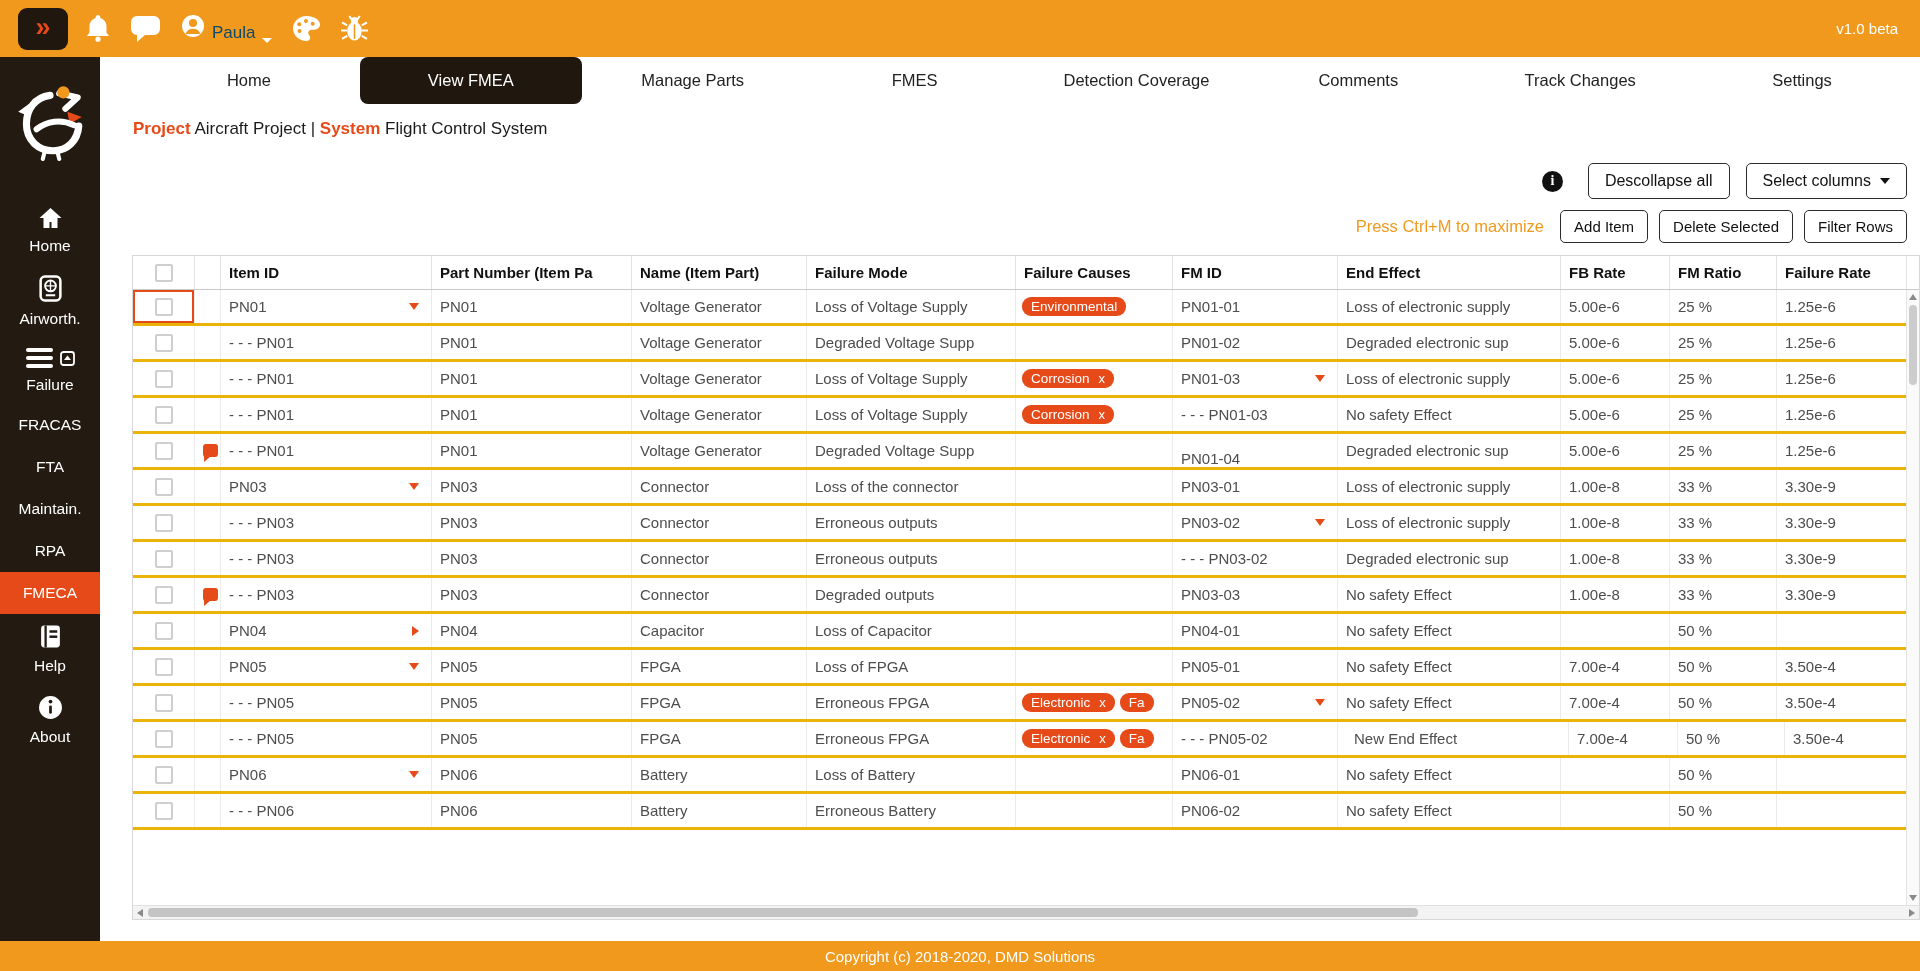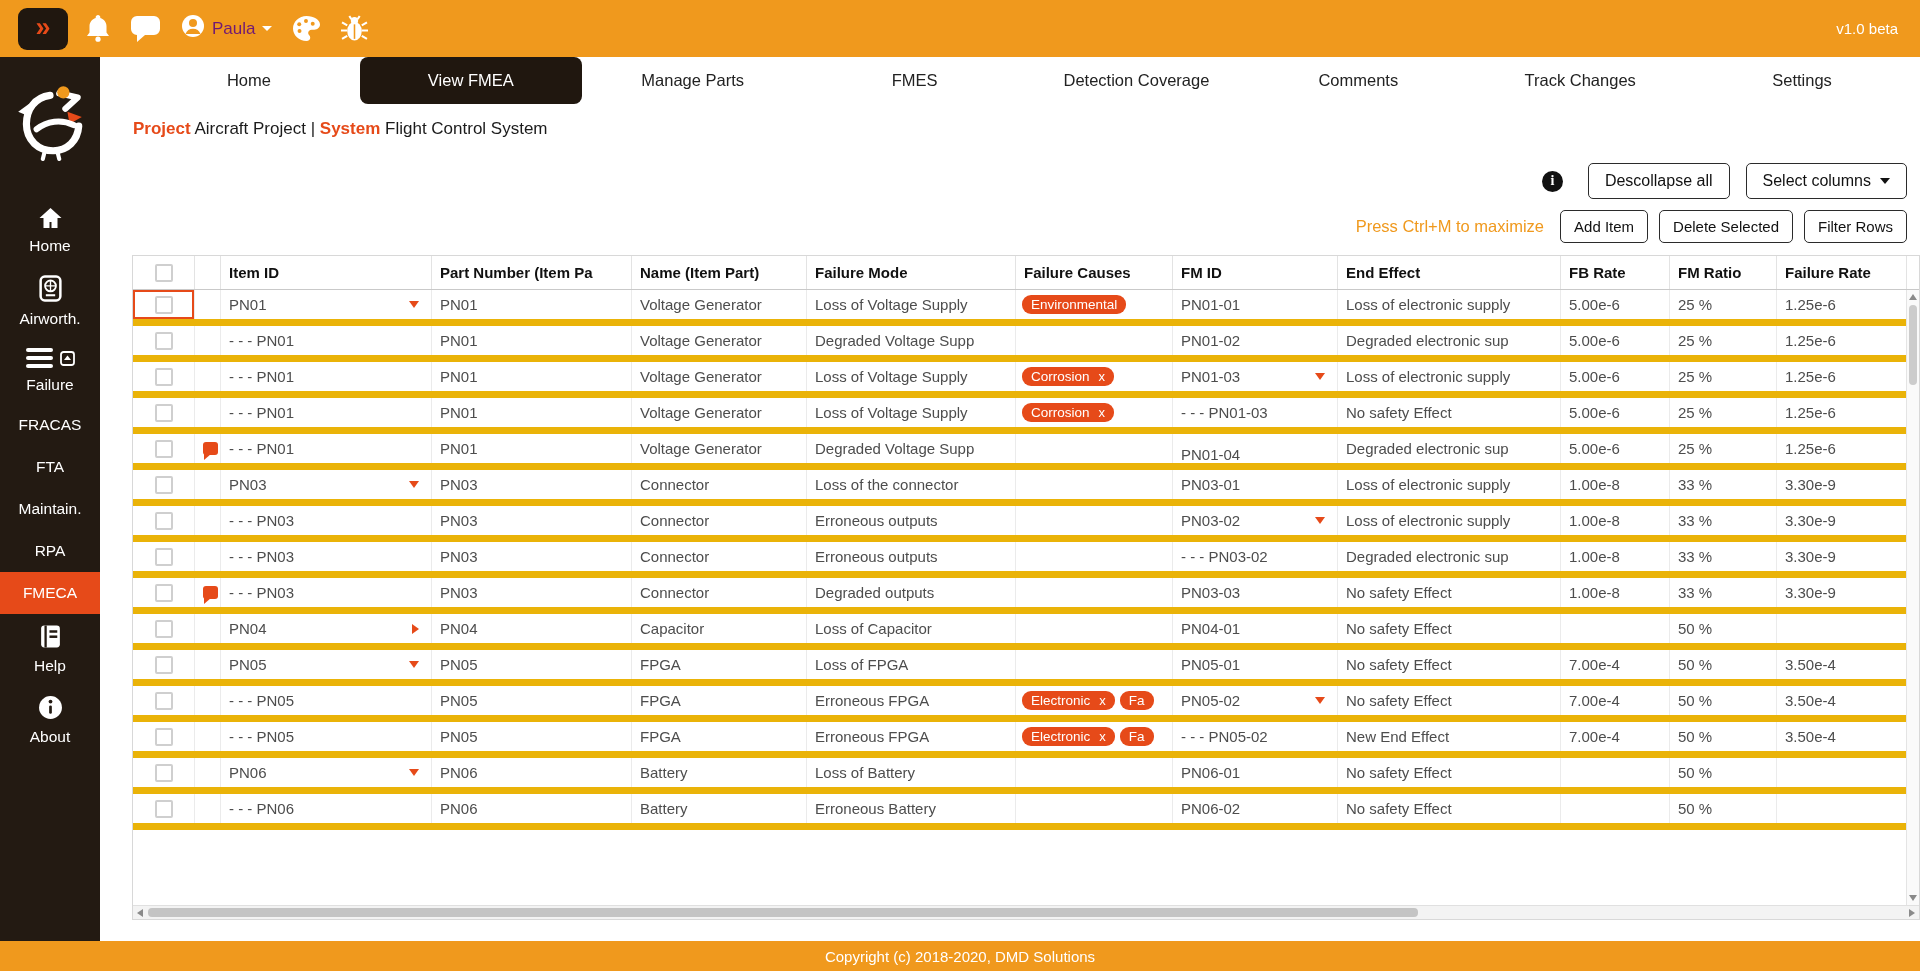--- a/index.html
+++ b/index.html
@@ -6,21 +6,21 @@
   html,body { width:1920px; height:971px; overflow:hidden; background:#fff;
     font-family:"Liberation Sans", sans-serif; position:relative; }
 
   
   .topbar { position:absolute; left:0; top:0; width:1920px; height:57px;
     background:#F0991D; display:flex; align-items:center; padding-left:18px; }
   .menu-btn { width:50px; height:42px; background:#20170F; border-radius:9px;
     color:#E64A19; font-size:27px; font-weight:bold; display:flex; align-items:center;
     justify-content:center; margin-right:18px; cursor:pointer; padding-bottom:3px; }
   .tb-icon { display:flex; align-items:center; margin-right:21px; cursor:pointer; }
-  .user { display:flex; align-items:center; color:#701a75; font-size:17px; gap:7px;
+  .user { display:flex; align-items:flex-end; color:#0c4a6e; font-size:17px; gap:7px;
     margin-right:21px; cursor:pointer; }
   .caret-white { width:0; height:0; border-left:5px solid transparent;
     border-right:5px solid transparent; border-top:5px solid #fff; }
   .version { margin-left:auto; margin-right:22px; color:#fff; font-size:15px; }
 
   
   .sidebar { position:absolute; left:0; top:57px; width:100px; height:884px;
     background:#231A12; display:flex; flex-direction:column; align-items:center; }
   .logo { margin-top:24px; margin-bottom:32px; }
   .side-item { width:100%; display:flex; flex-direction:column; align-items:center;
@@ -57,21 +57,21 @@
   .hint { color:#F0991D; font-size:16.5px; margin-right:5px; }
   .btn.small { height:33px; font-size:15px; padding:0 13px; }
 
   
   .tablewrap { position:absolute; left:32px; top:198px; width:1788px; height:665px;
     border:1px solid #d8d8d8; background:#fff; }
   .thead { display:flex; height:34px; border-bottom:1px solid #c9c9c9; }
   .th { flex:none; border-right:1px solid #e3e3e3; font-weight:bold; font-size:15px;
     color:#111; display:flex; align-items:center; padding-left:8px;
     white-space:nowrap; overflow:hidden; }
-  .tr { display:flex; height:36px; border-bottom:7px solid #eab308; }
+  .tr { display:flex; height:36px; border-bottom:3px solid #eab308; }
   .td { flex:none; border-right:1px solid #ebebeb; font-size:15px; color:#4d4d4d;
     display:flex; align-items:center; padding-left:8px; white-space:nowrap; overflow:hidden; }
   .c0 { justify-content:center; padding-left:0 !important; }
   .cb { width:18px; height:18px; border:2px solid #cfcfcf; border-radius:2px; background:#fff; cursor:pointer; }
   .td.sel { box-shadow:inset 0 0 0 2px #E64A19; }
   .caret { width:0; height:0; margin-left:auto; margin-right:12px; cursor:pointer; flex:none; }
   .caret.down { border-left:5px solid transparent; border-right:5px solid transparent;
     border-top:7px solid #E64A19; }
   .caret.right { border-top:5px solid transparent; border-bottom:5px solid transparent;
     border-left:7px solid #E64A19; }
@@ -784,21 +784,21 @@
               <span>Electronic</span>
               <span class="x">x</span>
             </span>
             <span class="badge">
               <span>Fa</span>
             </span>
           </div>
           <div class="td c7" style="width: 165px;">
             <span>- - - PN05-02</span>
           </div>
-          <div class="td c8" style="width: 223px;">
+          <div class="td c8" style="width: 223px; margin-left: 8px;">
             <span>New End Effect</span>
           </div>
           <div class="td c9" style="width: 109px;">
             <span>7.00e-4</span>
           </div>
           <div class="td c10" style="width: 107px;">
             <span>50 %</span>
           </div>
           <div class="td c11" style="width: 130px;">
             <span>3.50e-4</span>

